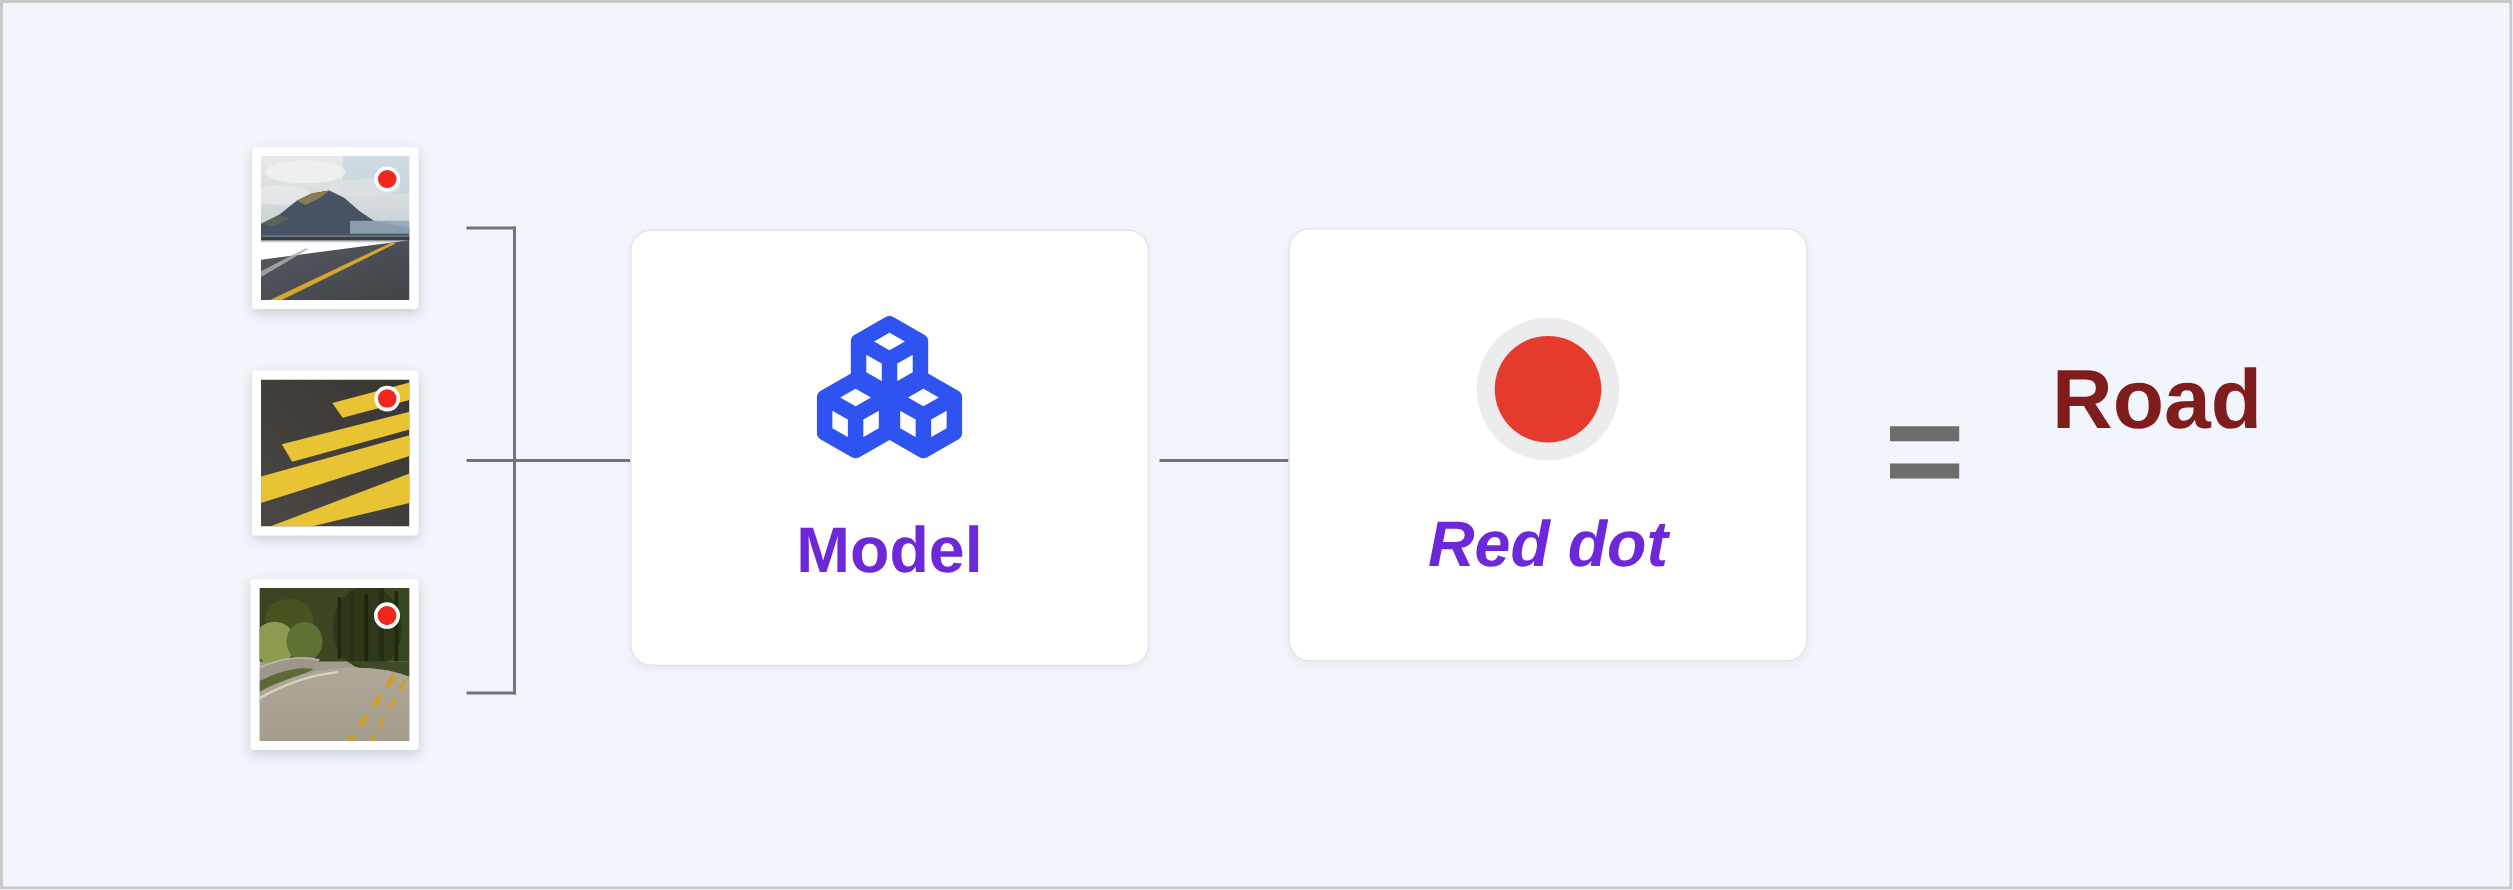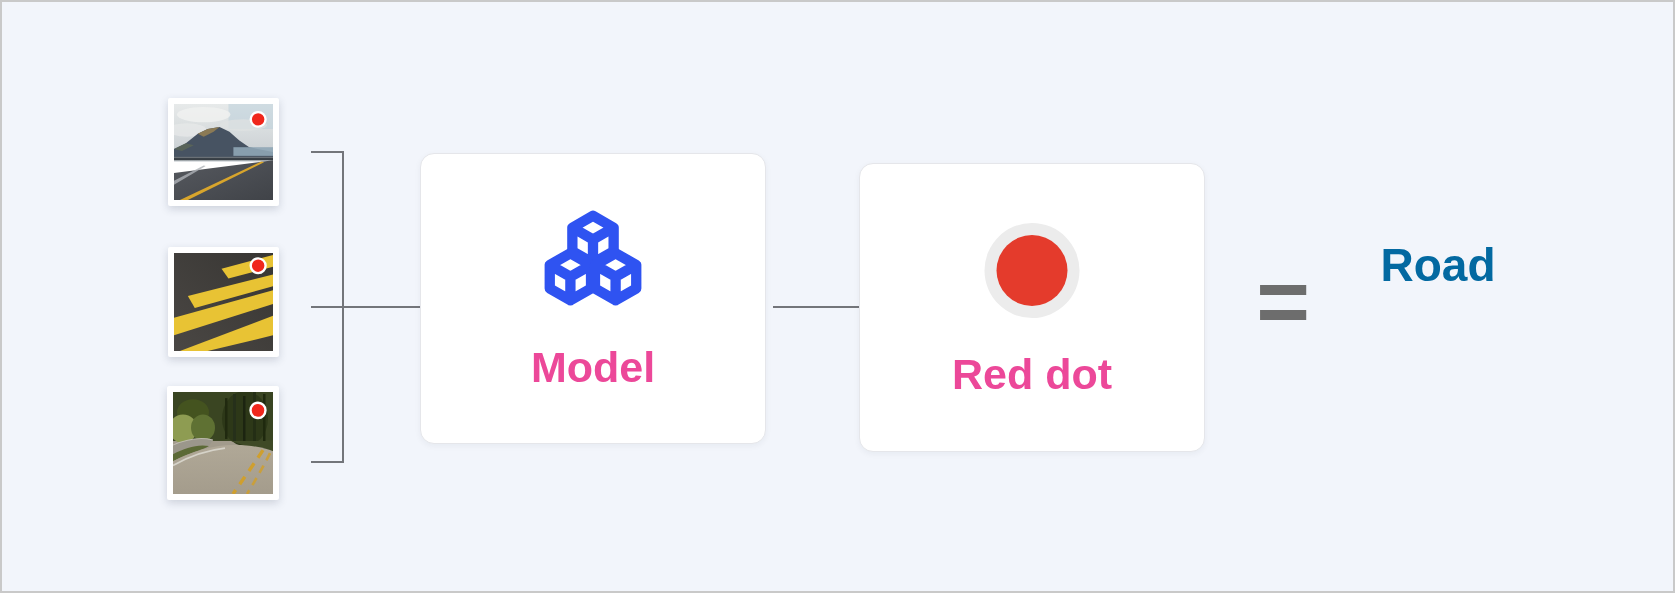--- a/index.html
+++ b/index.html
@@ -40,33 +40,33 @@
   
   .node-box{
     position:absolute;
     background:#ffffff;
     border:1px solid #e5e6ea;
     border-radius:14px;
     box-shadow:0 2px 6px rgba(25,35,60,.05);
     box-sizing:border-box;
   }
   .model-box{left:418px;top:151px;width:346px;height:291px;}
-  .output-box{left:857px;top:161px;width:346px;height:289px;}
+  .output-box{left:857px;top:150px;width:346px;height:289px;font-style:italic;}
 
   .cubes-icon{
     position:absolute;left:50%;top:52px;
     transform:translateX(-50%);
     width:122px;height:114px;
   }
   .node-label{
     position:absolute;left:0;right:0;
     text-align:center;
     font-weight:700;
     font-size:43px;
-    color:#ec4899;
+    color:#6d28d9;
   }
   .model-box .node-label{top:189px;}
   .output-box .node-label{top:186px;}
 
   .dot-ring{
     position:absolute;left:50%;top:59px;
     transform:translateX(-50%);
     width:95px;height:95px;border-radius:50%;
     background:#ececec;
     display:flex;align-items:center;justify-content:center;
@@ -79,22 +79,22 @@
   
   .equals{
     position:absolute;left:1249px;top:262px;width:64px;height:74px;
     display:flex;align-items:center;justify-content:center;
     font-weight:700;font-size:92px;color:#6d6d6d;
     line-height:1;
   }
   .result{
     position:absolute;left:1326px;top:223px;width:220px;
     text-align:center;
-    font-weight:700;font-size:46px;line-height:81px;
-    color:#0369a1;
+    font-weight:700;font-size:56px;line-height:81px;
+    color:#7f1d1d;
   }
 </style>
 </head>
 <body>
 
 <div class="canvas">
 
   <div class="photo-card card-1">
     <svg viewBox="0 0 100 100" preserveAspectRatio="none">
       <defs>

